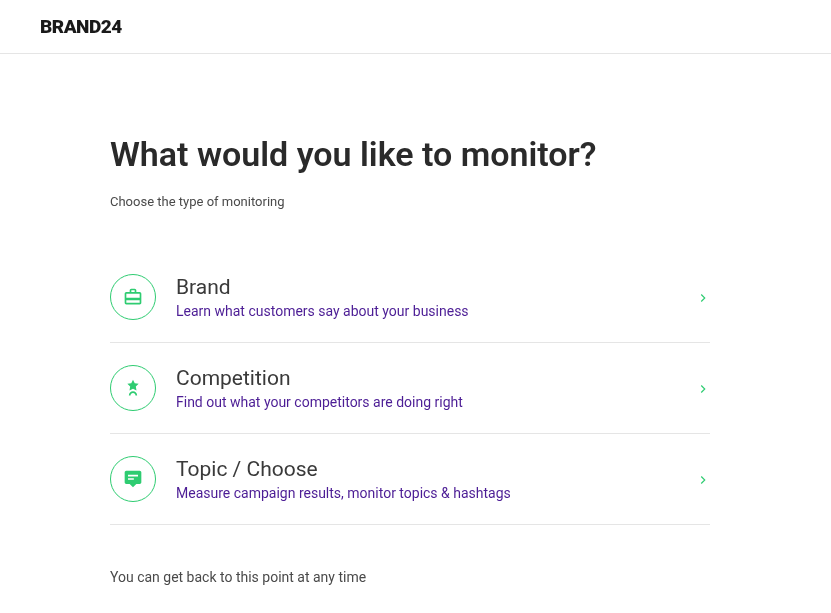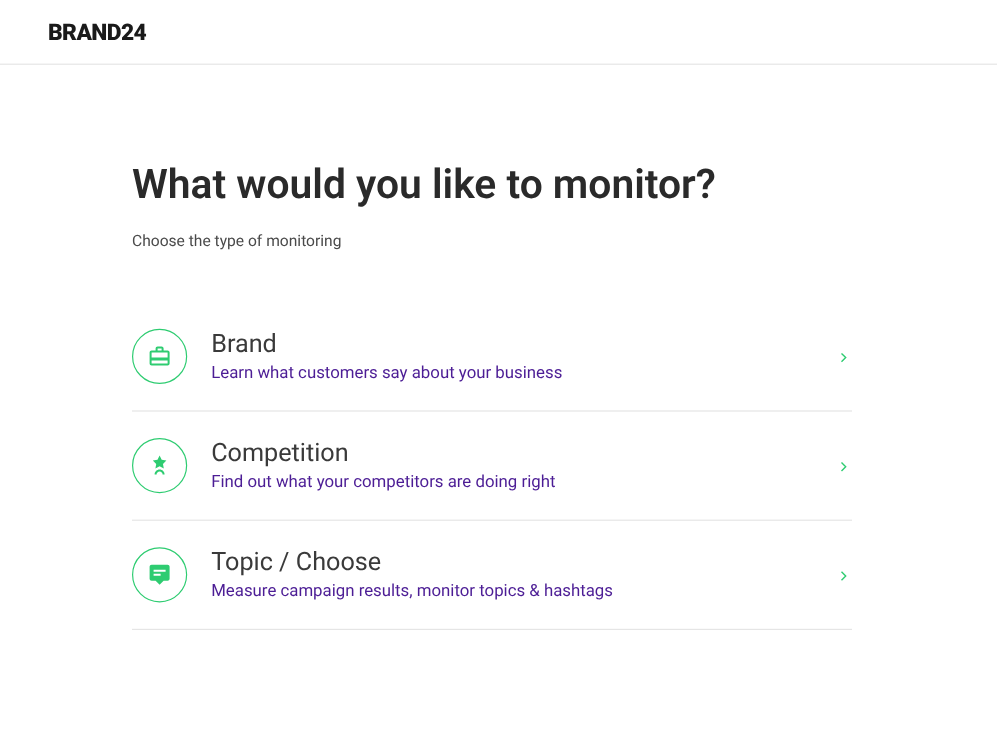--- a/index.html
+++ b/index.html
@@ -156,13 +156,14 @@
       <div class="option-title">Topic / Choose</div>
       <div class="option-desc">Measure campaign results, monitor topics &amp; hashtags</div>
     </div>
     <div class="chevron">
       <svg viewBox="0 0 24 24">
           <polyline points="9 18 15 12 9 6"></polyline>
         </svg>
     </div>
   </div>
 
+  <p class="footer-text">You can get back to this point at any time</p>
 </div>
 
 </body></html>

